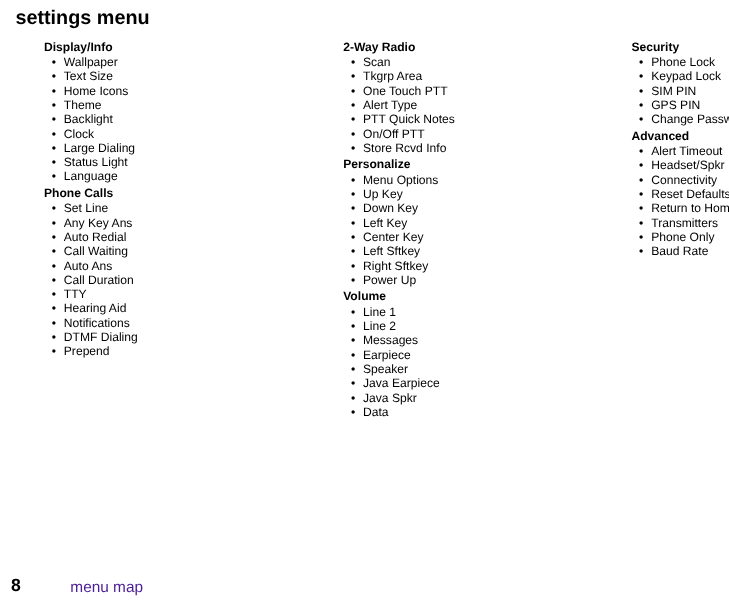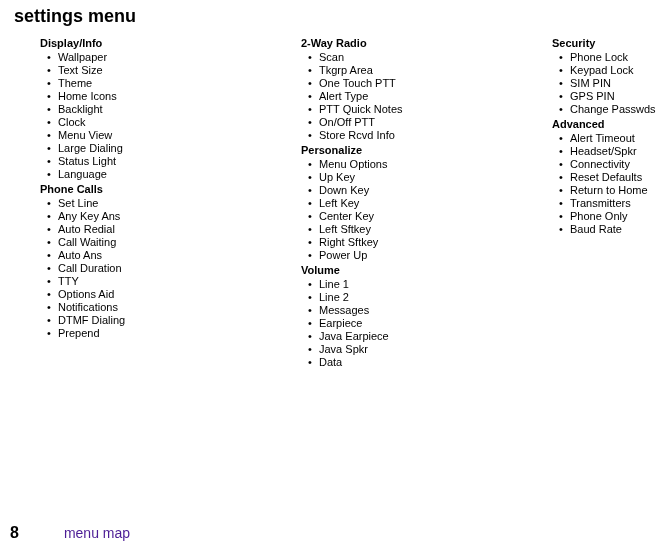--- a/index.html
+++ b/index.html
@@ -18,21 +18,21 @@
     box-sizing: border-box;
   }
   .title {
     font-size: 18px;
     font-weight: bold;
     margin: 0 0 8px 4px;
   }
   .columns {
     display: flex;
     flex-direction: row;
-    gap: 1px;
+    gap: 12px;
   }
   .col {
     flex: 0 0 auto;
   }
   .col1 { width: 250px; padding-left: 30px; }
   .col2 { width: 250px; padding-left: 10px; }
   .col3 { width: 120px; padding-left: 0; }
   .section-heading {
     font-weight: bold;
     margin: 2px 0 2px 0;
@@ -75,39 +75,38 @@
 <div class="page">
   <h1 class="title">settings menu</h1>
 
   <div class="columns">
 
     <div class="col col1">
       <div class="section-heading">Display/Info</div>
       <ul class="items">
         <li>Wallpaper</li>
         <li>Text Size</li>
+        <li>Home Icons</li>
         <li>Theme</li>
-        <li>Home Icons</li>
         <li>Backlight</li>
         <li>Clock</li>
-        <li>Menu View</li>
         <li>Large Dialing</li>
         <li>Status Light</li>
         <li>Language</li>
       </ul>
       <div class="section-heading">Phone Calls</div>
       <ul class="items">
         <li>Set Line</li>
         <li>Any Key Ans</li>
         <li>Auto Redial</li>
         <li>Call Waiting</li>
         <li>Auto Ans</li>
         <li>Call Duration</li>
         <li>TTY</li>
-        <li>Options Aid</li>
+        <li>Hearing Aid</li>
         <li>Notifications</li>
         <li>DTMF Dialing</li>
         <li>Prepend</li>
       </ul>
     </div>
 
     <div class="col col2">
       <div class="section-heading">2-Way Radio</div>
       <ul class="items">
         <li>Scan</li>
@@ -128,20 +127,21 @@
         <li>Left Sftkey</li>
         <li>Right Sftkey</li>
         <li>Power Up</li>
       </ul>
       <div class="section-heading">Volume</div>
       <ul class="items">
         <li>Line 1</li>
         <li>Line 2</li>
         <li>Messages</li>
         <li>Earpiece</li>
+        <li>Speaker</li>
         <li>Java Earpiece</li>
         <li>Java Spkr</li>
         <li>Data</li>
       </ul>
     </div>
 
     <div class="col col3">
       <div class="section-heading">Security</div>
       <ul class="items">
         <li>Phone Lock</li>

